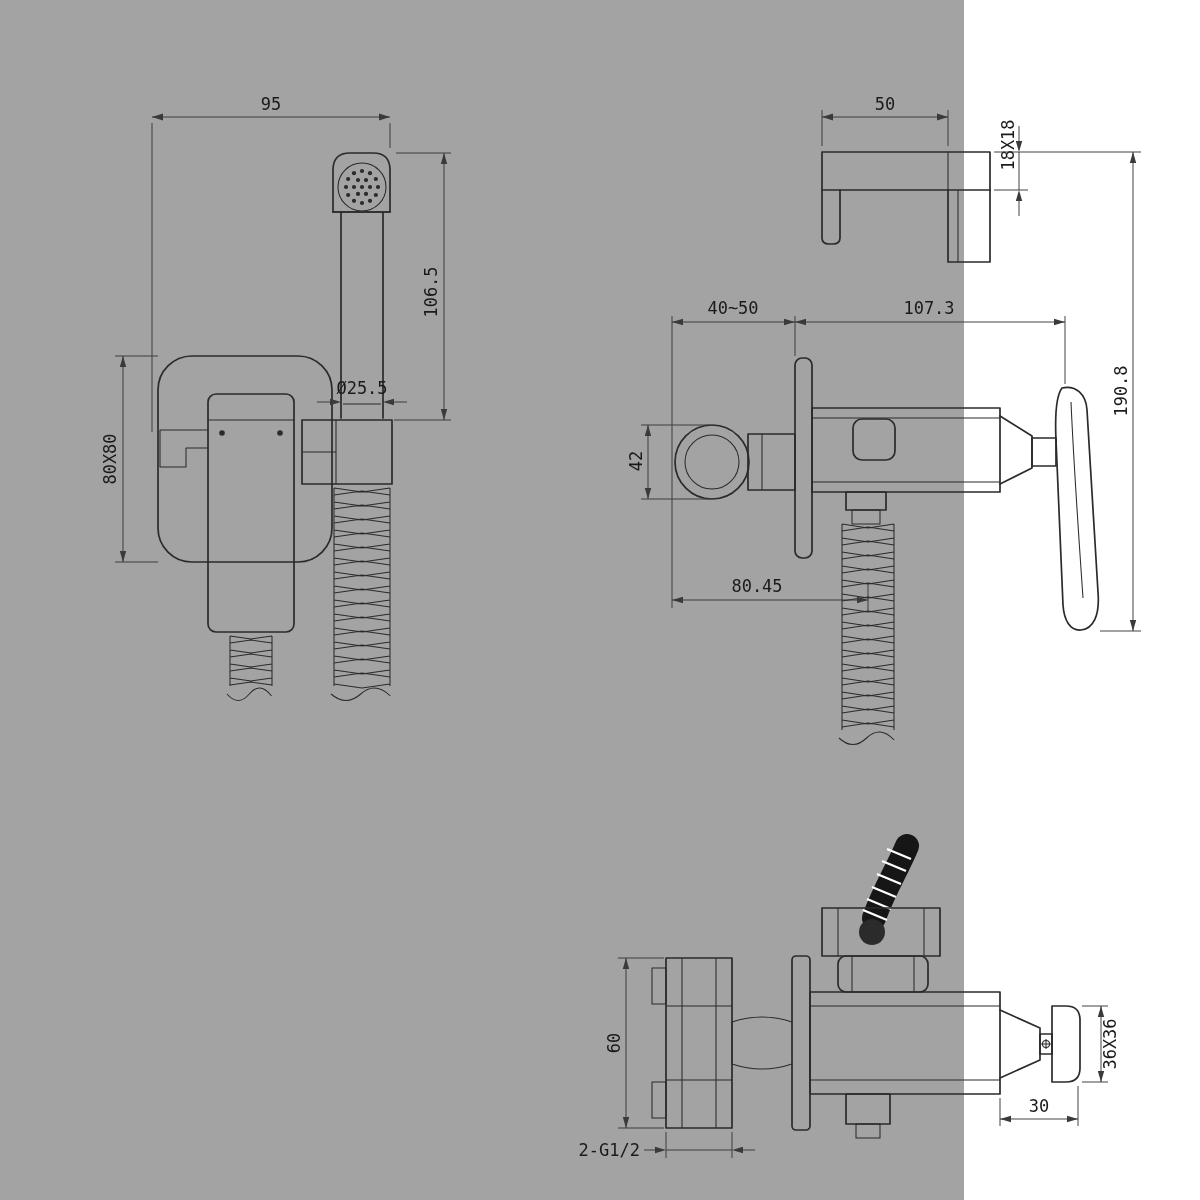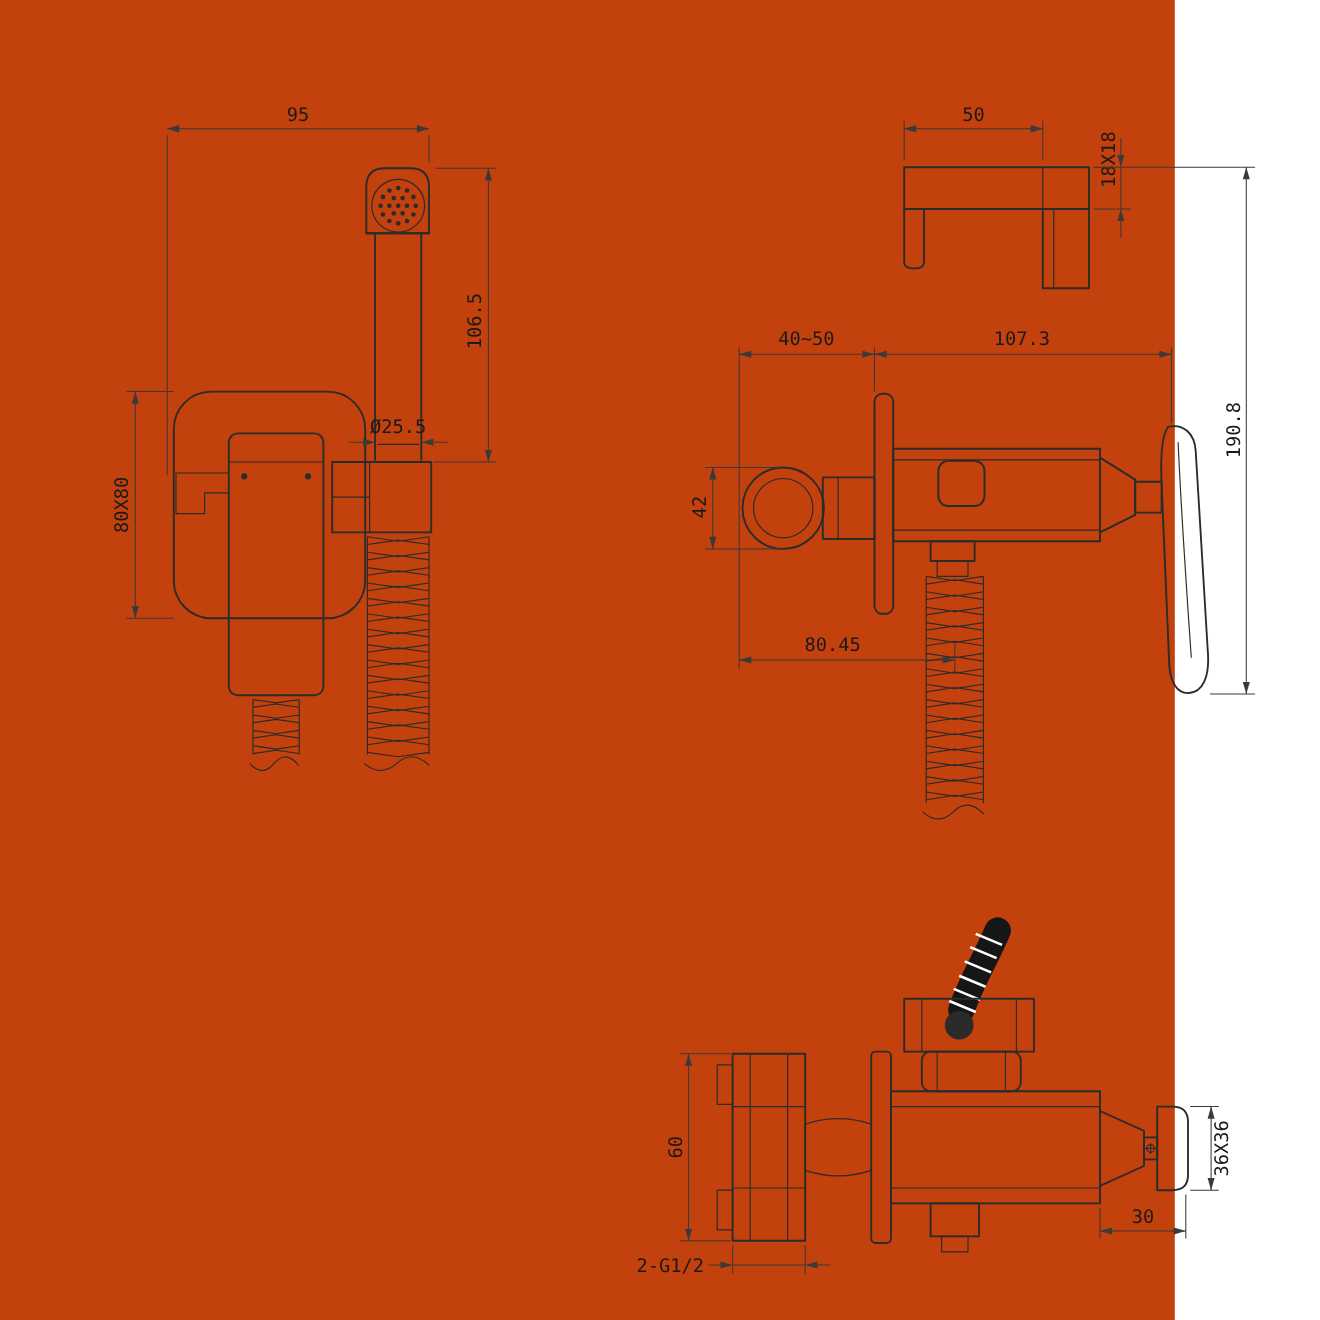--- a/index.html
+++ b/index.html
@@ -1,16 +1,16 @@
 <!DOCTYPE html>
 <html><head>
 <meta charset="utf-8">
 <style>
   html,body{margin:0;padding:0;background:#ffffff}
-  .wrap{width:1068px;height:1200px;background:#c2410c;position:relative}
+  .wrap{width:964px;height:1200px;background:#a3a3a3;position:relative}
   svg{display:block}
   .ol{fill:none;stroke:#2b2b2b;stroke-width:1.7;stroke-linejoin:round;stroke-linecap:round}
   .ol2{fill:none;stroke:#2b2b2b;stroke-width:1.05;stroke-linejoin:round}
   .dm{fill:none;stroke:#3a3a3a;stroke-width:0.95}
   .ar{fill:#3a3a3a;stroke:none}
   .dot{fill:#2b2b2b}
   .dt{font-family:"DejaVu Sans Mono","Liberation Mono",monospace;font-size:17px;fill:#1a1a1a;text-anchor:middle}
   .dte{text-anchor:end}
   .hose-dark{fill:none;stroke:#161616;stroke-width:24;stroke-linecap:round}
   .tick{stroke:#ffffff;stroke-width:2.4}

